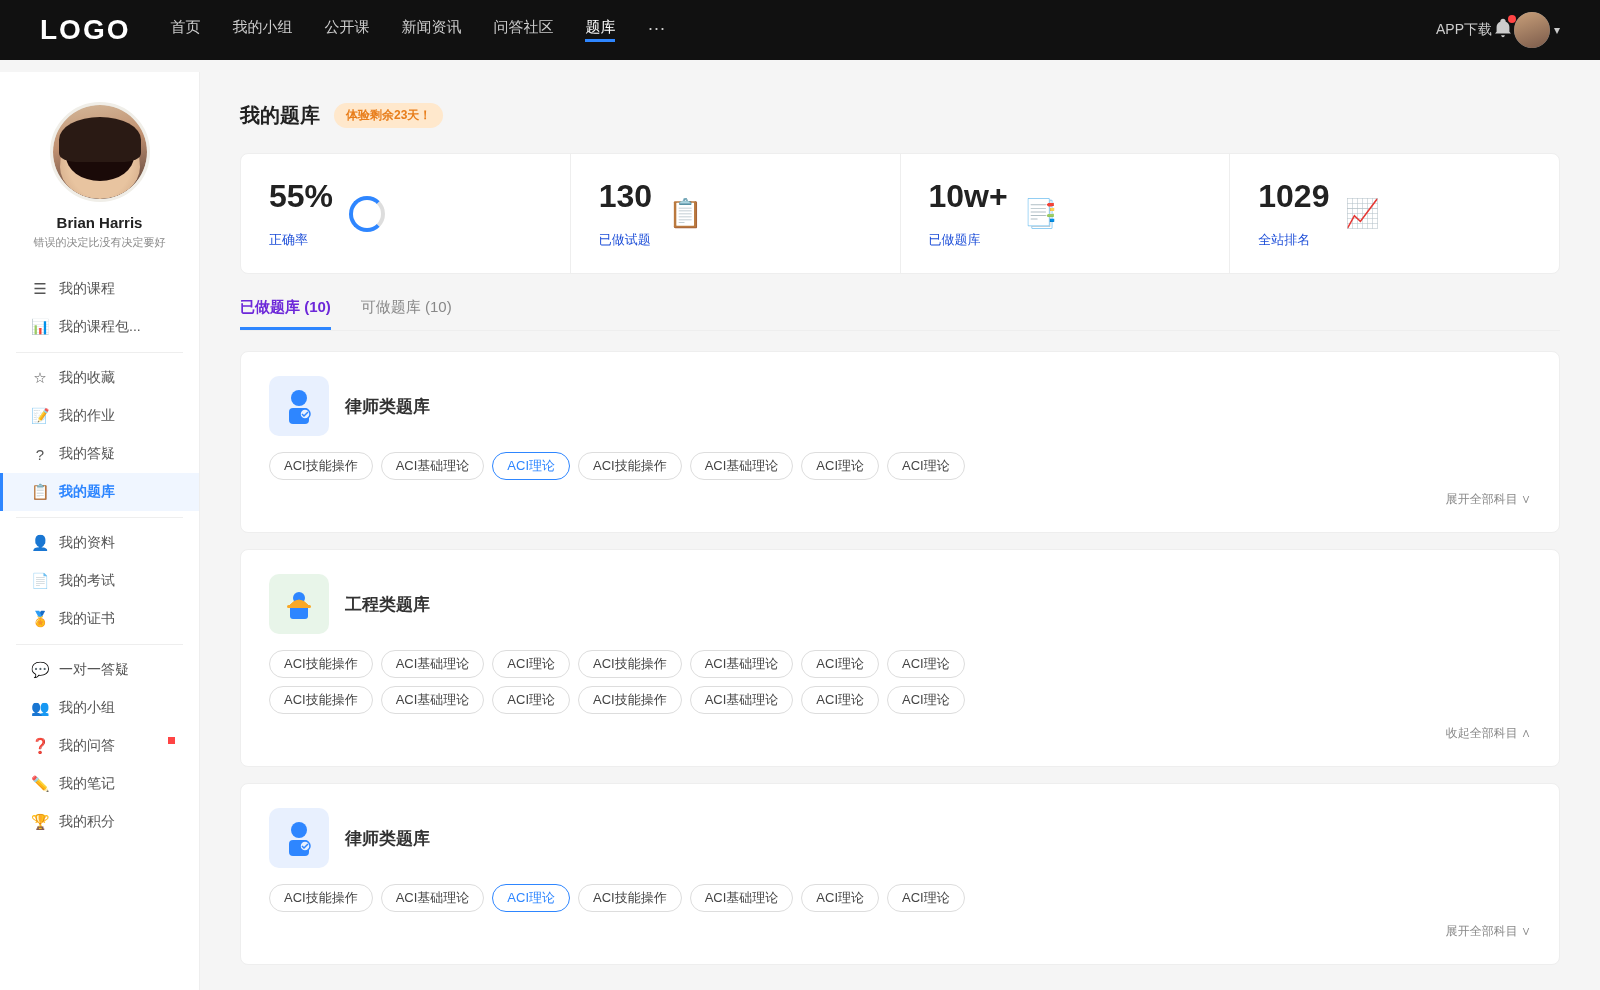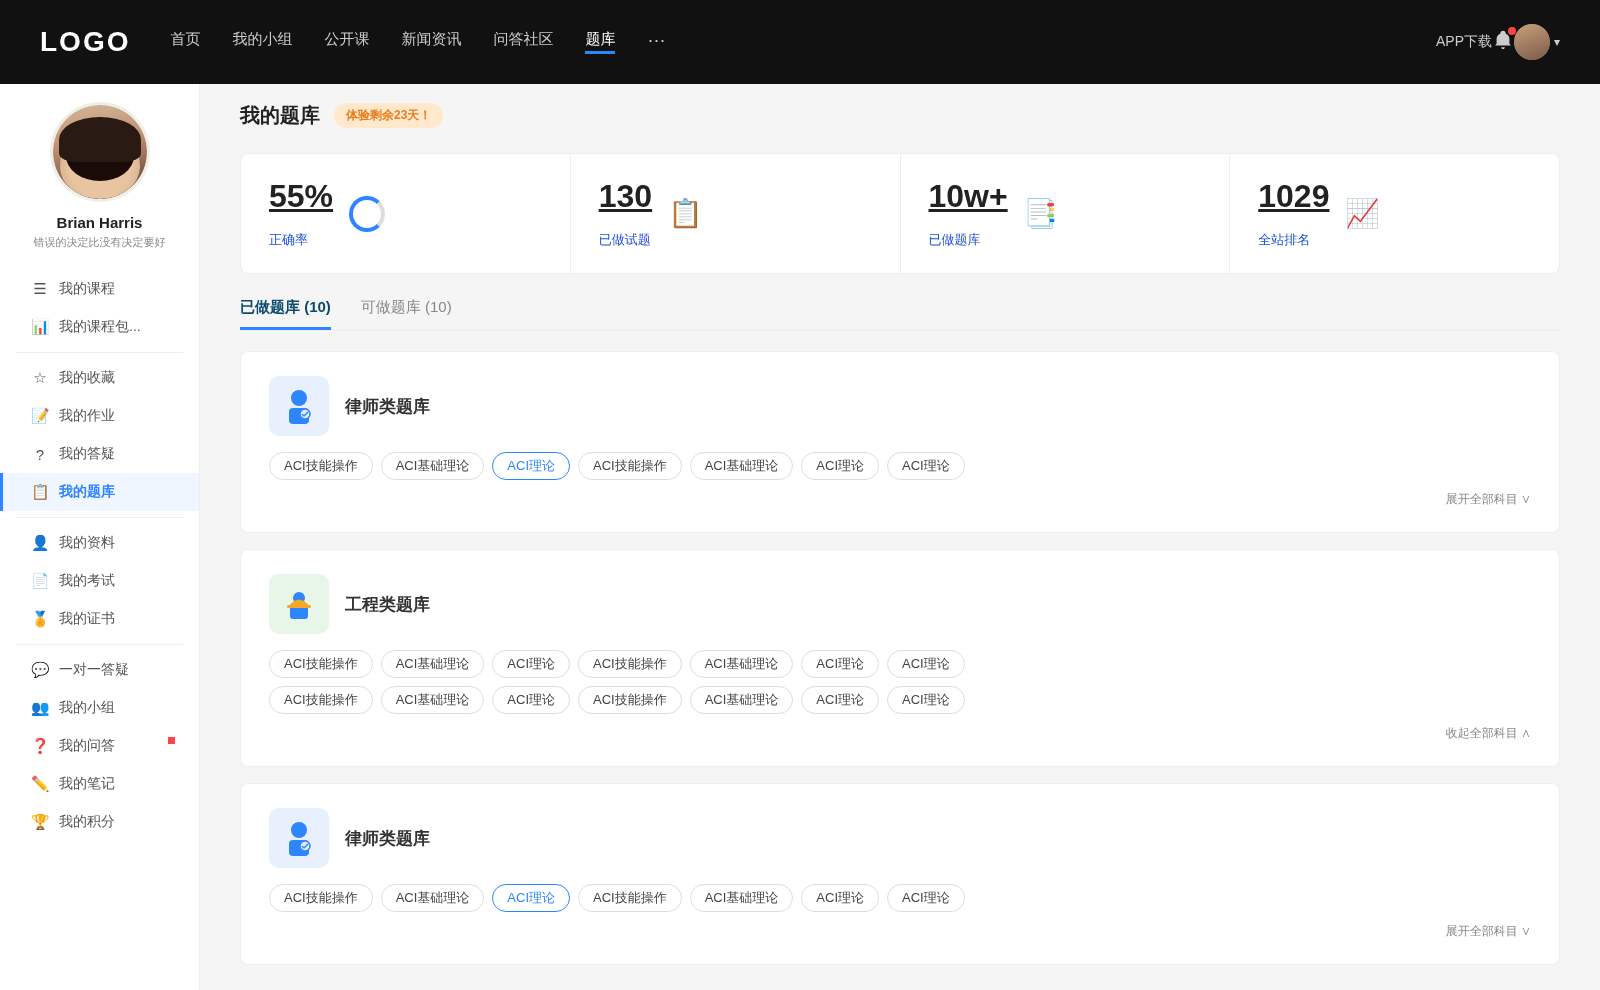--- a/index.html
+++ b/index.html
@@ -1,21 +1,21 @@
 <!DOCTYPE html>
 <html><head>
   <meta charset="utf-8">
   <style>
     * { box-sizing: border-box; margin: 0; padding: 0; }
     body { font-family: 'PingFang SC', 'Microsoft YaHei', sans-serif; background: #f5f5f5; color: #333; }
 
     
     .navbar {
       background: #111;
-      height: 84px;
+      height: 60px;
       display: flex;
       align-items: center;
       padding: 0 40px;
       gap: 40px;
       position: fixed;
       top: 0; left: 0; right: 0;
       z-index: 100;
     }
     .navbar-logo { color: #fff; font-size: 28px; font-weight: 900; letter-spacing: 2px; min-width: 80px; }
     .navbar-links { display: flex; gap: 32px; flex: 1; }
@@ -88,31 +88,31 @@
       margin-bottom: 24px;
       overflow: hidden;
     }
     .stat-item {
       flex: 1; padding: 24px 28px;
       border-right: 1px solid #eee;
       display: flex; align-items: center; gap: 16px;
     }
     .stat-item:last-child { border-right: none; }
     .stat-text {}
-    .stat-value { font-size: 32px; font-weight: 700; color: #222; text-decoration: underline; }
+    .stat-value { font-size: 32px; font-weight: 700; color: #222; }
     .stat-label { font-size: 13px; color: #1d4ed8; margin-top: 16px; }
 
     
     .tabs { display: flex; gap: 30px; margin-bottom: 20px; border-bottom: 1px solid #eee; }
     .tab-item {
       font-size: 15px; padding-bottom: 10px; cursor: pointer;
       color: #888; border-bottom: 3px solid transparent;
       white-space: nowrap;
     }
-    .tab-item.active { color: #0c4a6e; border-bottom: 3px solid #2e86ff; font-weight: 600; }
+    .tab-item.active { color: #6d28d9; border-bottom: 3px solid #2e86ff; font-weight: 600; }
 
     
     .bank-card {
       background: #fff;
       border: 1px solid #eee;
       border-radius: 8px;
       margin-bottom: 16px;
       padding: 24px 28px;
     }
     .bank-card-header { display: flex; align-items: center; gap: 16px; margin-bottom: 16px; }

